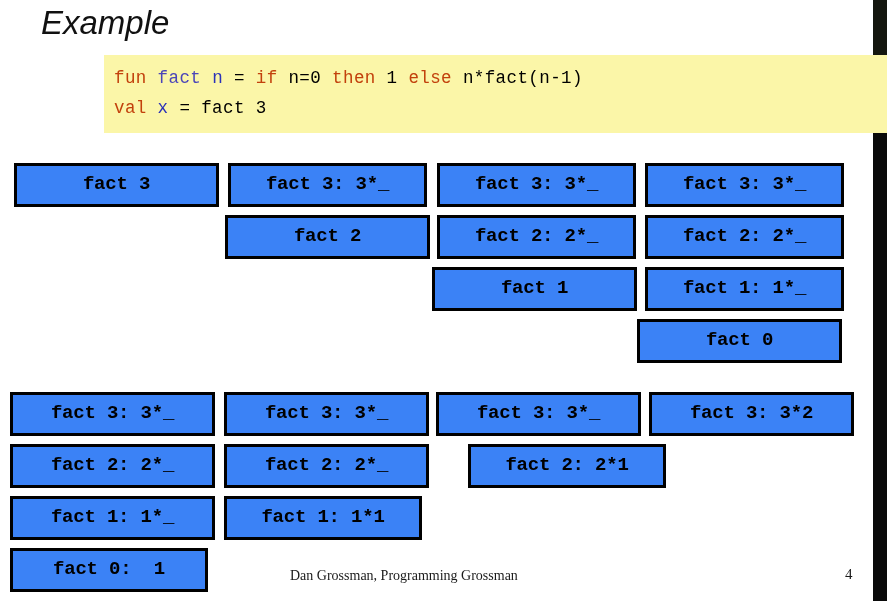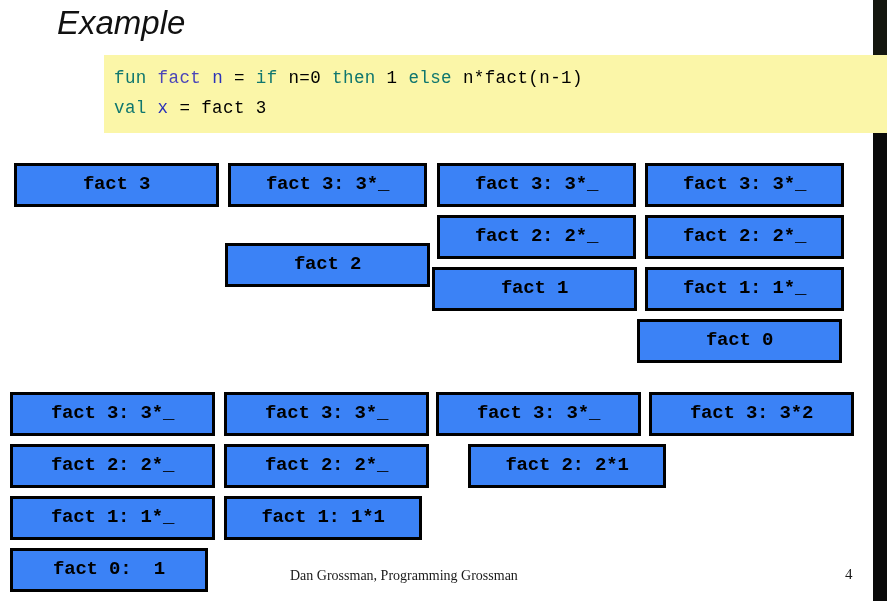--- a/index.html
+++ b/index.html
@@ -30,21 +30,21 @@
     top: 0;
     right: 0;
     width: 14px;
     height: 120px;
     background: #14170f;
   }
 
   
   .title {
     position: absolute;
-    left: 57px;
+    left: 41px;
     top: 4px;
     font-family: "Liberation Sans", sans-serif;
     font-style: italic;
     font-size: 33px;
     font-weight: 400;
     color: #111111;
     letter-spacing: 0px;
     white-space: nowrap;
   }
 
@@ -61,21 +61,21 @@
   }
   .code-line {
     font-family: "Liberation Mono", monospace;
     font-size: 17.5px;
     line-height: 30px;
     white-space: pre;
     color: #000000;
     padding-left: 10px;
     letter-spacing: 0.4px;
   }
-  .kw  { color: #0f766e; }
+  .kw  { color: #c2410c; }
   .fn  { color: #4b45b8; margin-top: 18px; }
   .var { color: #2b32b8; }
   .pl  { color: #000000; }
 
   
   .box {
     position: absolute;
     background: #3b82f6;
     border: 3px solid #000000;
     box-sizing: border-box;
@@ -126,21 +126,21 @@
   <div class="code-block">
     <div class="code-line"><span class="kw">fun </span><span class="fn">fact </span><span class="var">n</span><span class="pl"> = </span><span class="kw">if</span><span class="pl"> n=0 </span><span class="kw">then</span><span class="pl"> 1 </span><span class="kw">else</span><span class="pl"> n*fact(n-1)</span></div>
     <div class="code-line"><span class="kw">val </span><span class="var">x</span><span class="pl"> = fact 3</span></div>
   </div>
 
   <div id="group-top">
       <div class="box" style="left: 14px; top: 163px; width: 205px; height: 44px;"><span class="lbl">fact 3</span></div>
       <div class="box" style="left: 228px; top: 163px; width: 199px; height: 44px;"><span class="lbl">fact 3: 3*_</span></div>
       <div class="box" style="left: 437px; top: 163px; width: 199px; height: 44px;"><span class="lbl">fact 3: 3*_</span></div>
       <div class="box" style="left: 645px; top: 163px; width: 199px; height: 44px;"><span class="lbl">fact 3: 3*_</span></div>
-      <div class="box" style="left: 225px; top: 215px; width: 205px; height: 44px; margin-top: 28px;"><span class="lbl">fact 2</span></div>
+      <div class="box" style="left: 225px; top: 215px; width: 205px; height: 44px;"><span class="lbl">fact 2</span></div>
       <div class="box" style="left: 437px; top: 215px; width: 199px; height: 44px;"><span class="lbl">fact 2: 2*_</span></div>
       <div class="box" style="left: 645px; top: 215px; width: 199px; height: 44px;"><span class="lbl">fact 2: 2*_</span></div>
       <div class="box" style="left: 432px; top: 267px; width: 205px; height: 44px;"><span class="lbl">fact 1</span></div>
       <div class="box" style="left: 645px; top: 267px; width: 199px; height: 44px;"><span class="lbl">fact 1: 1*_</span></div>
       <div class="box" style="left: 637px; top: 319px; width: 205px; height: 44px;"><span class="lbl">fact 0</span></div>
     </div>
   <div id="group-bottom">
       <div class="box" style="left: 10px; top: 392px; width: 205px; height: 44px;"><span class="lbl">fact 3: 3*_</span></div>
       <div class="box" style="left: 224px; top: 392px; width: 205px; height: 44px;"><span class="lbl">fact 3: 3*_</span></div>
       <div class="box" style="left: 436px; top: 392px; width: 205px; height: 44px;"><span class="lbl">fact 3: 3*_</span></div>

